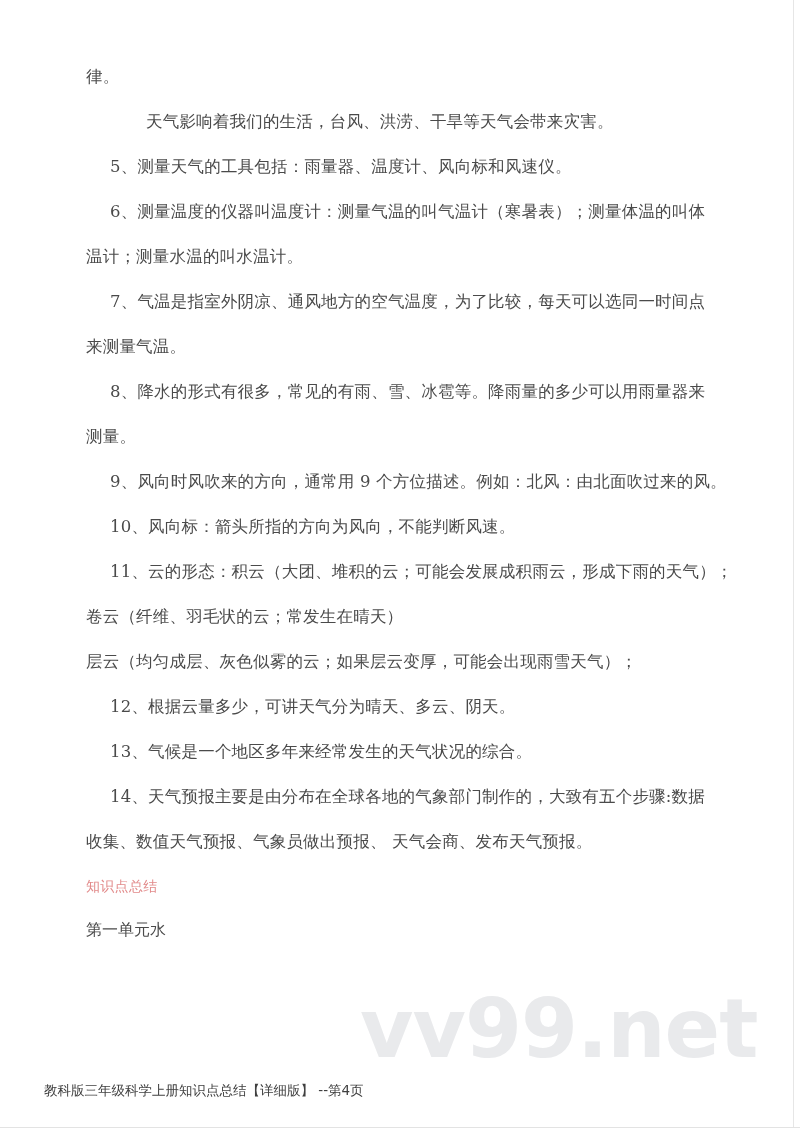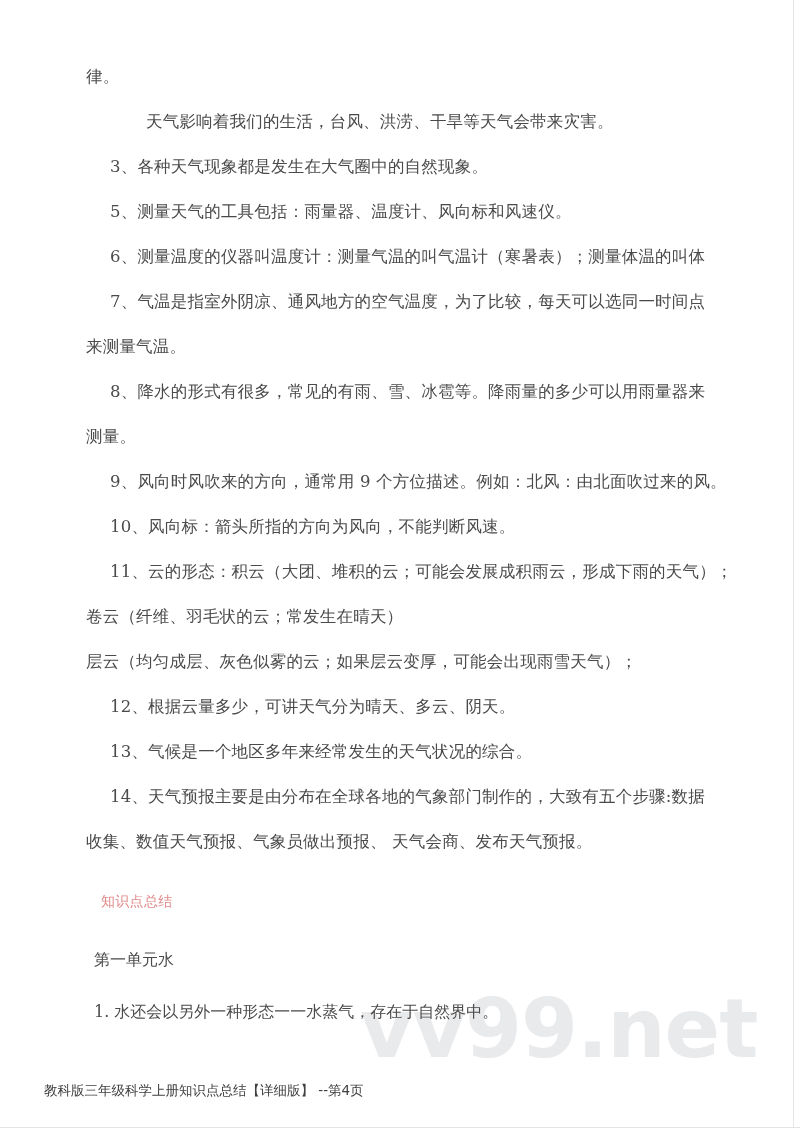--- a/index.html
+++ b/index.html
@@ -82,30 +82,30 @@
     white-space: nowrap;
   }
 
   .indent-1 { text-indent: 24px; }
   .indent-2 { text-indent: 60px; }
   .indent-0 { text-indent: 0; }
 
   .tight { letter-spacing: -0.15px; }
 
   .section-heading-red {
-    margin: 15px;
+    margin: 0;
     color: #e28a8a;
     font-size: 14px;
     line-height: 44px;
     letter-spacing: 0.3px;
     white-space: nowrap;
   }
 
   .plain-line {
-    margin: 8px;
+    margin: 0;
     color: #4a4a4a;
     font-size: 16px;
     line-height: 44px;
     white-space: nowrap;
   }
 
   .footer {
     position: absolute;
     left: 44px;
     top: 1082px;
@@ -126,42 +126,41 @@
   <div class="page-edge-bottom"></div>
 
   <div class="watermark">vv99.net</div>
 
   <div class="content">
 
     <div class="body-block">
 
       <p class="line indent-0">律。</p>
       <p class="line indent-2">天气影响着我们的生活，台风、洪涝、干旱等天气会带来灾害。</p>
-      <p class="line indent-1">3、各种天气现象都是发生在大气圈中的自然现象。</p>
       <p class="line indent-1">5、测量天气的工具包括：雨量器、温度计、风向标和风速仪。</p>
       <p class="line indent-1 tight">6、测量温度的仪器叫温度计：测量气温的叫气温计（寒暑表）；测量体温的叫体</p>
+      <p class="line indent-0">温计；测量水温的叫水温计。</p>
       <p class="line indent-1 tight">7、气温是指室外阴凉、通风地方的空气温度，为了比较，每天可以选同一时间点</p>
       <p class="line indent-0">来测量气温。</p>
       <p class="line indent-1 tight">8、降水的形式有很多，常见的有雨、雪、冰雹等。降雨量的多少可以用雨量器来</p>
       <p class="line indent-0">测量。</p>
       <p class="line indent-1 tight">9、风向时风吹来的方向，通常用 9 个方位描述。例如：北风：由北面吹过来的风。</p>
       <p class="line indent-1">10、风向标：箭头所指的方向为风向，不能判断风速。</p>
       <p class="line indent-1 tight">11、云的形态：积云（大团、堆积的云；可能会发展成积雨云，形成下雨的天气）；</p>
       <p class="line indent-0">卷云（纤维、羽毛状的云；常发生在晴天）</p>
       <p class="line indent-0">层云（均匀成层、灰色似雾的云；如果层云变厚，可能会出现雨雪天气）；</p>
       <p class="line indent-1">12、根据云量多少，可讲天气分为晴天、多云、阴天。</p>
       <p class="line indent-1">13、气候是一个地区多年来经常发生的天气状况的综合。</p>
       <p class="line indent-1 tight">14、天气预报主要是由分布在全球各地的气象部门制作的，大致有五个步骤:数据</p>
       <p class="line indent-0">收集、数值天气预报、气象员做出预报、 天气会商、发布天气预报。</p>
 
       <p class="section-heading-red">知识点总结</p>
 
       <p class="plain-line">第一单元水</p>
 
-      <p class="plain-line">1. 水还会以另外一种形态一一水蒸气，存在于自然界中。</p>
 
     </div>
 
   </div>
 
   <div class="footer">教科版三年级科学上册知识点总结【详细版】 --第4页</div>
 
 </div>
 
 </body></html>

